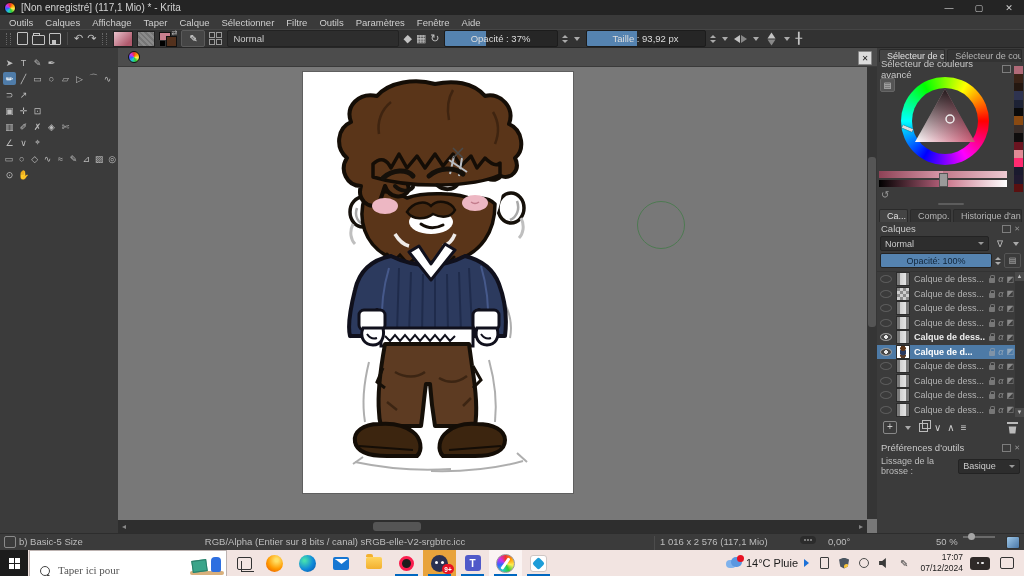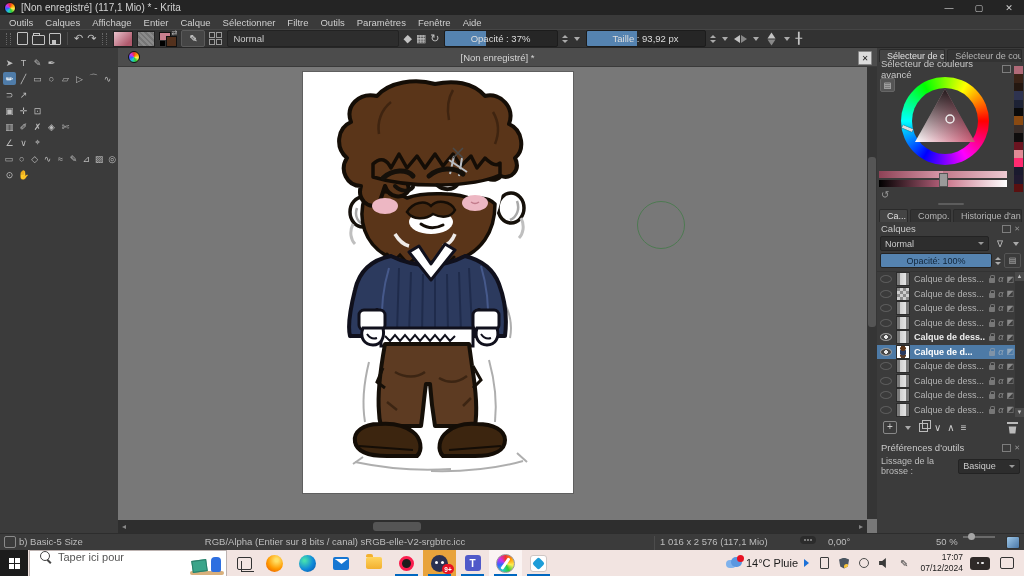--- a/index.html
+++ b/index.html
@@ -166,21 +166,21 @@
   .zslider i{position:absolute;left:5px;top:-3px;width:7px;height:7px;background:#a5a5a5;border-radius:50%;}
   .imgico{position:absolute;left:1006px;top:3px;width:12px;height:11px;border-radius:2px;
           background:linear-gradient(135deg,#9ec7e8,#4a78a8);border:1px solid #333;}
   .ssep{position:absolute;top:1px;width:1px;height:15px;background:#4c4c4c;}
   
   .taskbar{position:absolute;left:0;top:550px;width:100%;height:26px;background:#f2e4e1;color:#222;}
   .startbtn{position:absolute;left:0;top:0;width:28px;height:26px;background:#1c1c1c;display:flex;align-items:center;justify-content:center;}
   .winlogo{width:11px;height:11px;display:grid;grid-template-columns:5px 5px;grid-gap:1px;}
   .winlogo i{background:#fff;}
   .searchbox{position:absolute;left:29px;top:0;width:196px;height:25px;background:#fff;border:1px solid #bdb3b1;
-             display:flex;align-items:flex-start;font-size:11px;color:#555;}
+             display:flex;align-items:flex-end;font-size:11px;color:#555;font-family:Liberation Serif, serif;}
   .mag{width:8px;height:8px;border:1.5px solid #444;border-radius:50%;position:relative;margin:0 8px 0 10px;flex:none;}
   .mag::after{content:"";position:absolute;left:7px;top:7px;width:5px;height:1.5px;background:#444;transform:rotate(45deg);transform-origin:0 0;}
   .doodle{position:absolute;right:2px;bottom:1px;width:34px;height:22px;}
   .doodle .base{position:absolute;bottom:0;left:0;width:34px;height:4px;background:#d9b07c;border-radius:2px;}
   .doodle .book{position:absolute;left:2px;bottom:3px;width:13px;height:10px;background:#3aa58a;transform:rotate(-8deg);border:1px solid #2b7f6a;}
   .doodle .bag{position:absolute;right:3px;bottom:3px;width:10px;height:15px;background:#2e6fe0;border-radius:4px 4px 2px 2px;}
   .tbi{position:absolute;top:0;width:33px;height:26px;display:flex;align-items:center;justify-content:center;}
   .tbi .under{position:absolute;bottom:0;left:5px;right:5px;height:2px;background:#0067c0;}
   .tbi.active{background:#fbf4f3;}
   .tbi.attention{background:#e8a33c;}
@@ -233,21 +233,21 @@
       <span class="winbtn">—</span>
       <span class="winbtn">▢</span>
       <span class="winbtn">✕</span>
     </span>
   </div>
 
   <div class="menubar">
       <span class="menu-item">Outils</span>
       <span class="menu-item">Calques</span>
       <span class="menu-item">Affichage</span>
-      <span class="menu-item">Entier</span>
+      <span class="menu-item">Taper</span>
       <span class="menu-item">Calque</span>
       <span class="menu-item">Sélectionner</span>
       <span class="menu-item">Filtre</span>
       <span class="menu-item">Outils</span>
       <span class="menu-item">Paramètres</span>
       <span class="menu-item">Fenêtre</span>
       <span class="menu-item">Aide</span>
     </div>
 
   <div class="toolbar">
@@ -370,21 +370,20 @@
         </div>
         <div class="tb-row">
           <span class="tool">⊙</span>
           <span class="tool">✋</span>
         </div>
       </div>
 
     <div class="canvasRegion">
       <div class="subwinBar">
         <span class="kicon" style="margin-left:10px"></span>
-        <span class="subwinTitle">[Non enregistré] *</span>
         <span class="subwinClose">✕</span>
       </div>
 
       <div class="page">
         <svg width="270" height="421" viewBox="0 0 270 421">
 
           <g stroke="#9b9b9b" stroke-width="2" opacity="0.8" fill="none">
             <path d="M52,390 C 90,398 120,399 148,397"></path>
             <path d="M128,399 C 165,400 195,396 220,389"></path>
             <path d="M60,385 l-10,7"></path>

